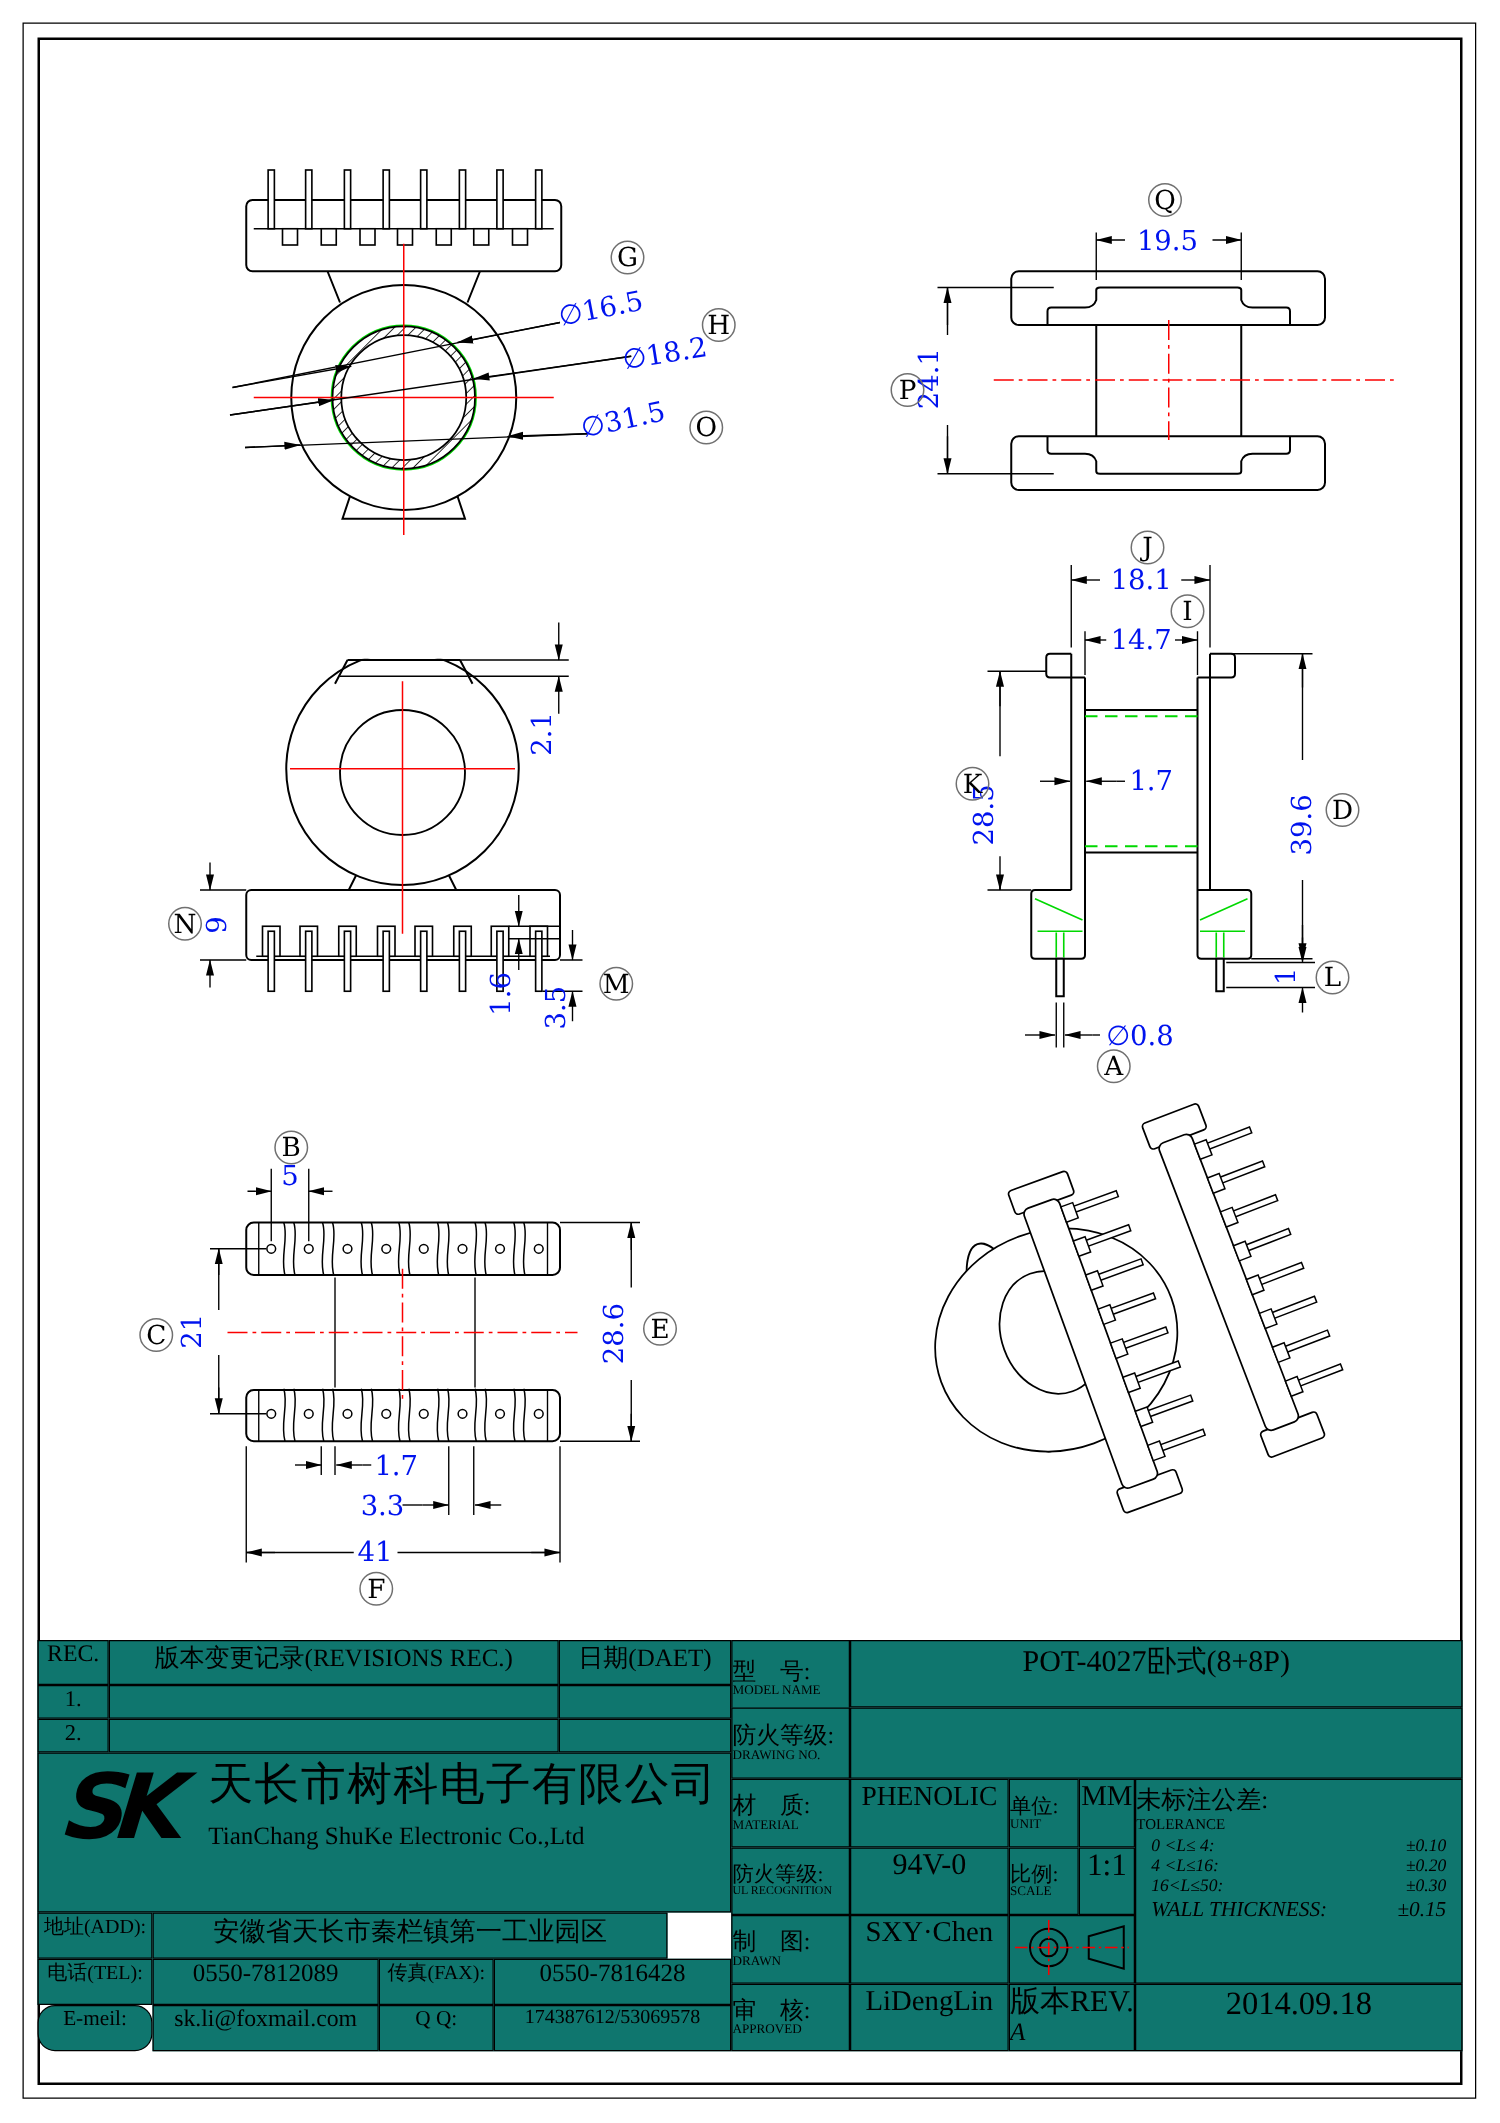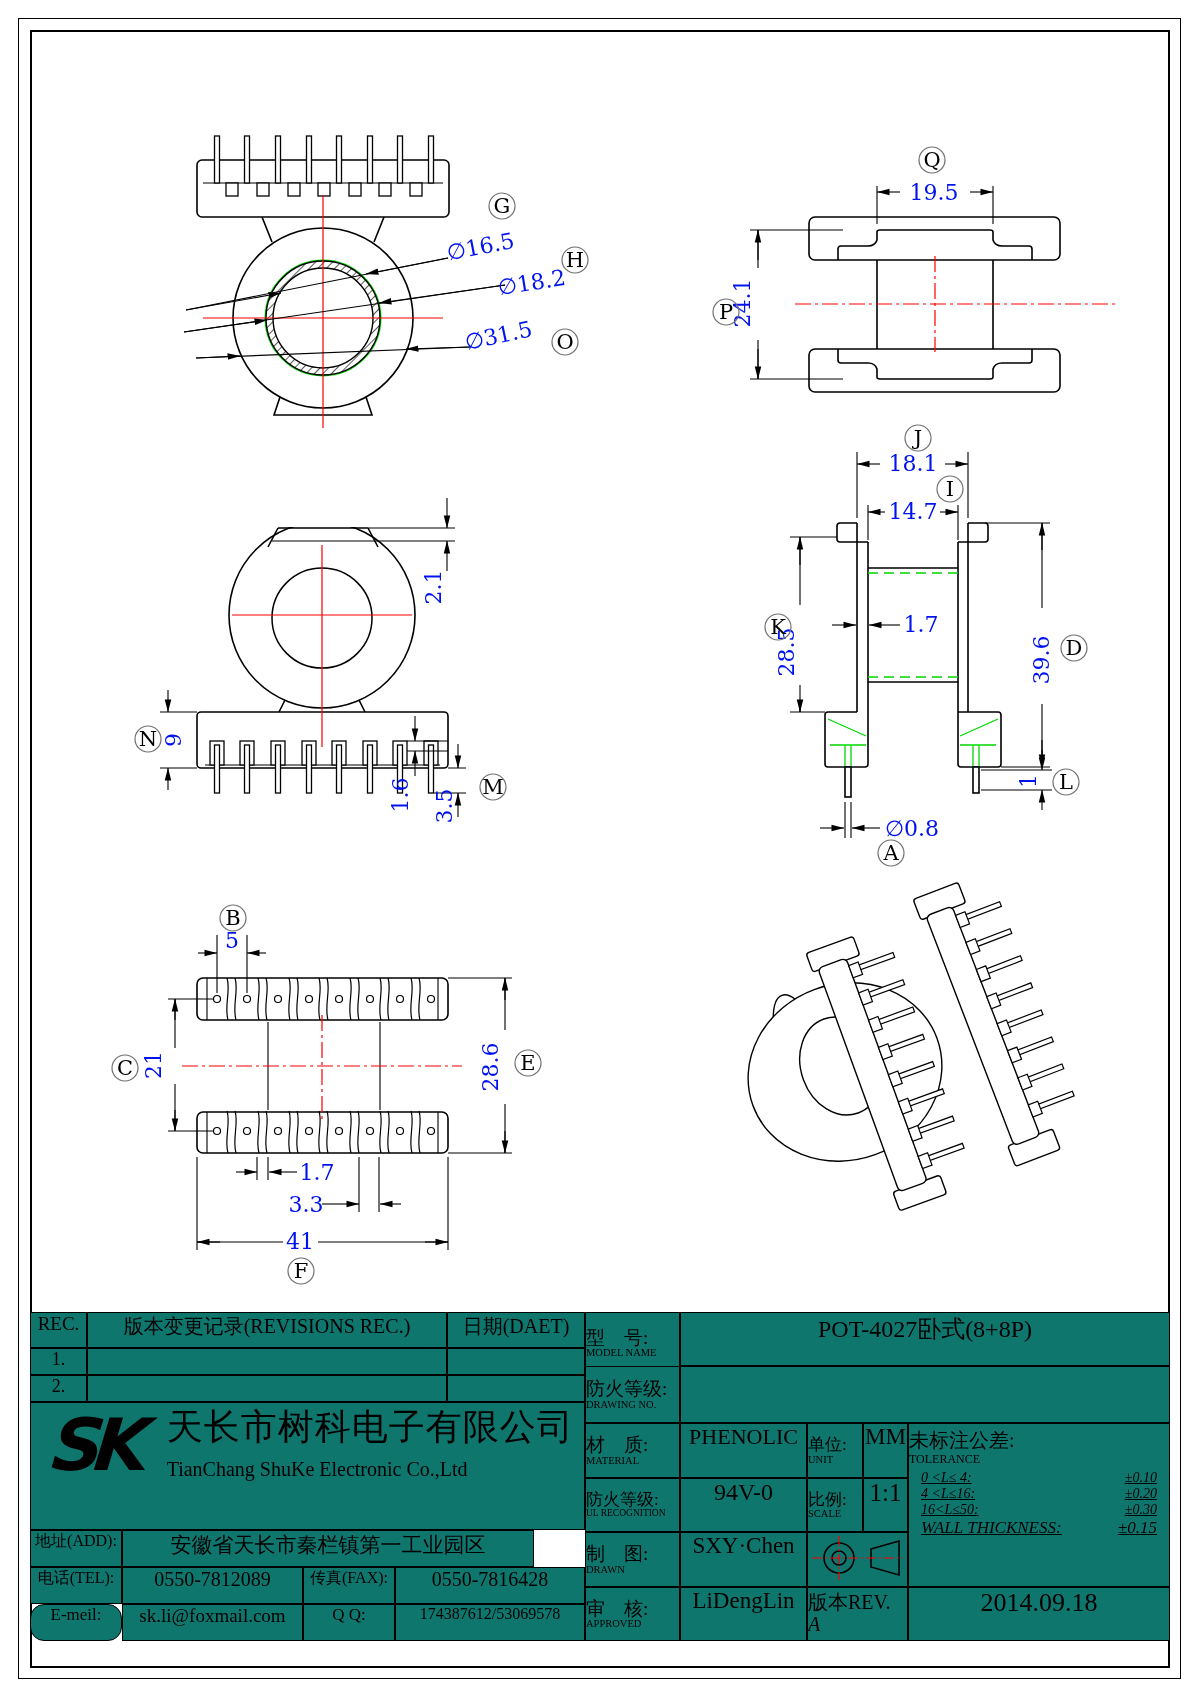--- a/index.html
+++ b/index.html
@@ -24,21 +24,21 @@
   .lc{stroke:#707070;stroke-width:1.2;fill:none;}
   
   .tb{position:absolute;left:30px;top:1312px;width:1140px;height:329px;}
   .cell{position:absolute;border:1.2px solid #000;box-sizing:border-box;
         display:flex;align-items:flex-start;justify-content:center;overflow:hidden;background:#0f766e;}
   .stack{flex-direction:column;line-height:1.05;}
   .zh{font-family:"Liberation Serif","DejaVu Serif",serif;font-size:19px;color:#000;white-space:nowrap;}
   .en{font-family:"Liberation Serif","DejaVu Serif",serif;font-size:10.5px;color:#000;white-space:nowrap;}
   .val{font-family:"Liberation Serif","DejaVu Serif",serif;font-size:23px;color:#000;white-space:nowrap;}
   .tolrow{display:flex;justify-content:space-between;width:100%;padding:0 12px;box-sizing:border-box;
-        font:italic 14px "Liberation Serif","DejaVu Serif",serif;text-decoration:underline;}
+        font:italic 14px "Liberation Serif","DejaVu Serif",serif;}
   .logo{font:italic 800 72px "DejaVu Sans",sans-serif;letter-spacing:-10px;transform:skewX(-6deg);}
 </style>
 </head>
 <body>
 
 <div class="page">
   <div class="frame-outer"></div>
   <div class="frame-inner"></div>
 
   <svg style="position:absolute;left:30px;top:30px;" width="1140" height="1282" viewBox="30 30 1140 1282" xmlns="http://www.w3.org/2000/svg">
@@ -548,21 +548,21 @@
     </div>
 
     <div class="cell stack" style="left:555px;top:275px;width:95px;height:54px;">
       <span class="zh">审　核:</span>
         <span class="en">APPROVED</span>
       </div>
     <div class="cell" style="left:650px;top:275px;width:127px;height:54px;">
         <span class="val">LiDengLin</span>
       </div>
     <div class="cell stack" style="left:777px;top:275px;width:101px;height:54px;">
-      <span class="zh" style="font-size:20px">版本REV.</span>
+      <span class="zh" style="font-size:24px">版本REV.</span>
       <span style="font:italic 20px 'Liberation Serif',serif;">A</span>
       </div>
     <div class="cell" style="left:878px;top:275px;width:262px;height:54px;">
         <span class="val" style="font-size:26px">2014.09.18</span>
       </div>
 
     <div class="cell stack" style="left:878px;top:111px;width:262px;height:164px;justify-content:flex-start;padding-top:6px;">
       <span class="zh" style="font-size:20px">未标注公差:</span>
       <span class="en" style="font-size:12px;margin:2px 0 4px 0;">TOLERANCE</span>
       <div class="tolrow">

